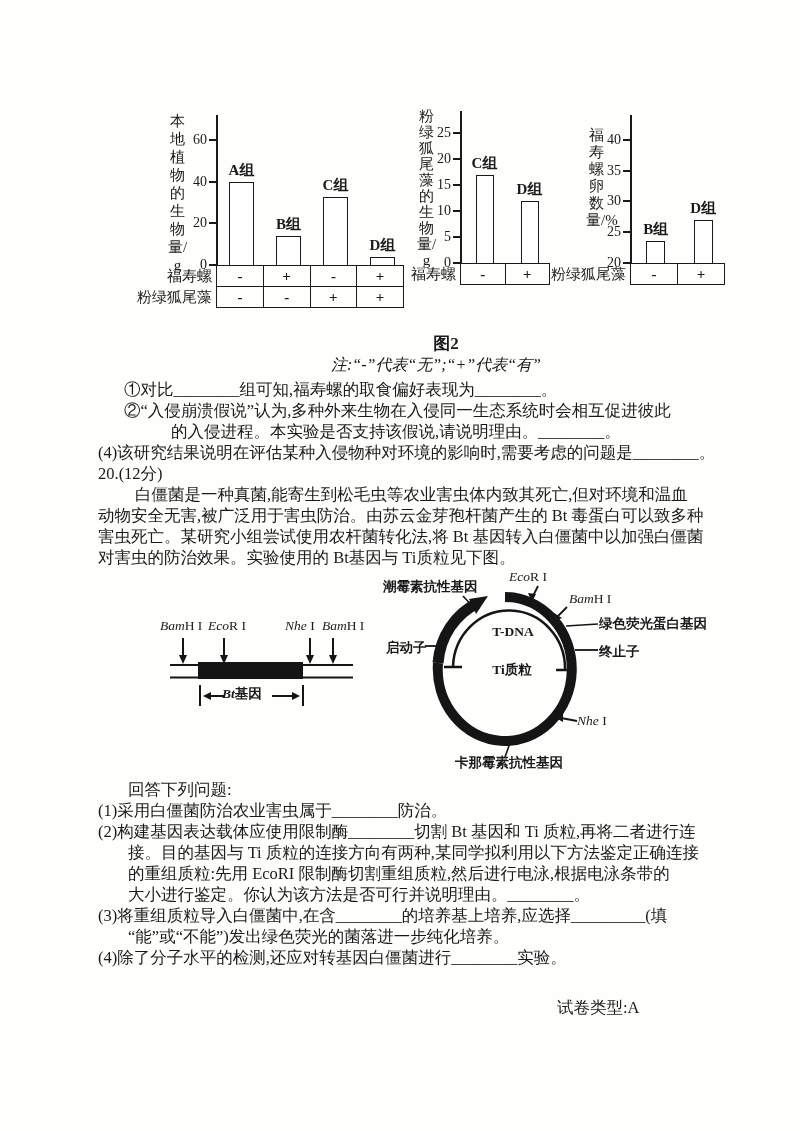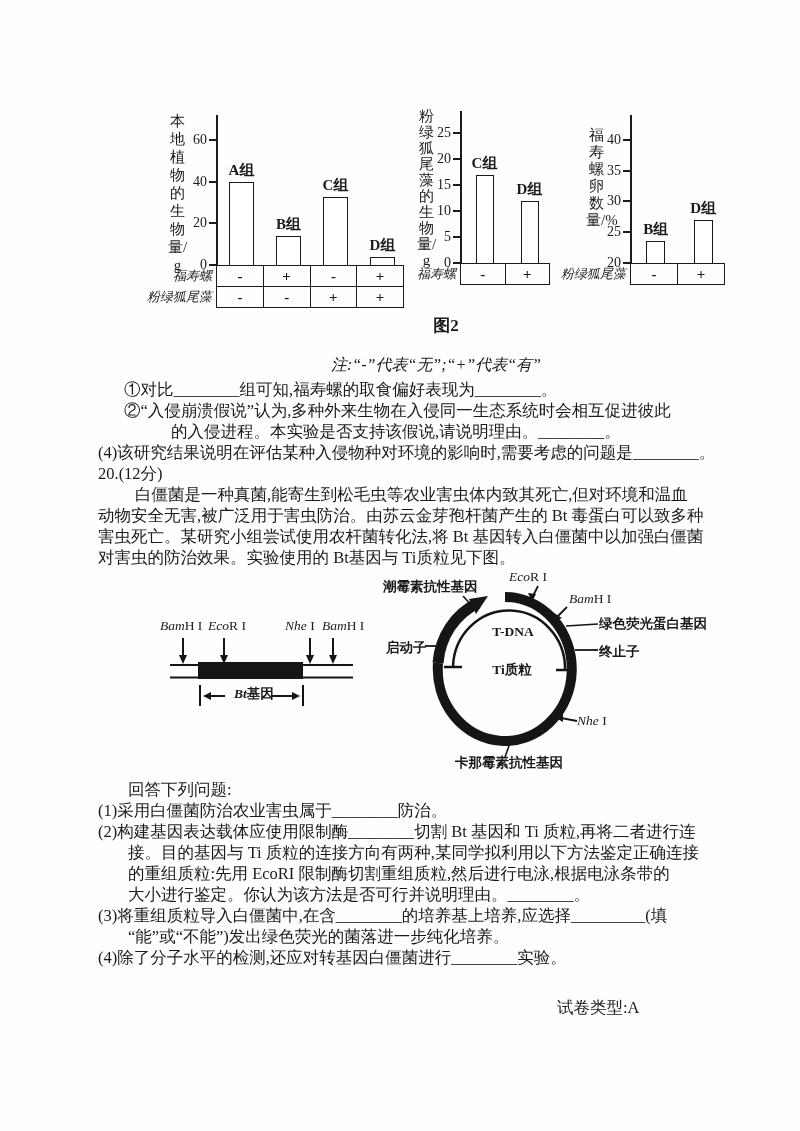--- a/index.html
+++ b/index.html
@@ -12,22 +12,22 @@
   .bar{position:absolute;bottom:0;background:#fff;border:1.5px solid #1a1a1a;border-bottom:none;box-sizing:border-box;}
   .barlabel{position:absolute;width:56px;margin-left:-28px;text-align:center;font-size:15px;font-weight:600;}
   .tickmark{position:absolute;left:-9px;width:8px;height:2px;background:#1a1a1a;}
   .ticklabel{position:absolute;right:calc(100% + 11px);font-size:14px;line-height:16px;}
   .ylabel{position:absolute;width:21px;font-size:15px;word-break:break-all;text-align:center;}
   .sign-table{border:1.6px solid #1a1a1a;}
   .srow{display:flex;height:20px;position:relative;}
   .srow + .srow{border-top:1.6px solid #1a1a1a;}
   .scell{flex:1;text-align:center;font-weight:bold;font-size:15px;line-height:20px;}
   .scell + .scell{border-left:1.6px solid #1a1a1a;}
-  .srowlabel{position:absolute;right:calc(100% + 5px);font-size:13px;line-height:20px;white-space:nowrap;font-style:italic;}
-  .fig-caption{position:absolute;left:400px;top:314px;width:92px;text-align:center;font-weight:bold;font-size:17px;}
+  .srowlabel{position:absolute;right:calc(100% + 5px);font-size:15px;line-height:20px;white-space:nowrap;}
+  .fig-caption{position:absolute;left:400px;top:332px;width:92px;text-align:center;font-weight:bold;font-size:17px;}
   .fig-note{position:absolute;left:250px;top:355px;width:372px;text-align:center;font-style:italic;font-size:16px;}
 
   
   .tblock{position:absolute;left:98px;width:620px;font-size:16.5px;line-height:21px;}
   .tline{white-space:nowrap;}
   .ind-sub{padding-left:26px;}
   .ind-cont2{padding-left:73px;}
   .ind-first{padding-left:37px;}
   .ind-cont{padding-left:30px;}
 
@@ -177,21 +177,21 @@
       <line x1="58" y1="96" x2="75" y2="96" stroke-width="2"></line>
         <polygon points="53,96 61,92 61,100"></polygon>
       <line x1="122" y1="96" x2="144" y2="96" stroke-width="2"></line>
         <polygon points="150,96 142,92 142,100"></polygon>
     </g>
   </svg>
   <div class="dlabel" style="left:160px;top:618px;"><i>Bam</i><span>H I</span></div>
   <div class="dlabel" style="left:208px;top:618px;"><i>Eco</i><span>R I</span></div>
   <div class="dlabel" style="left:285px;top:618px;"><i>Nhe</i><span> I</span></div>
   <div class="dlabel" style="left:322px;top:618px;"><i>Bam</i><span>H I</span></div>
-  <div class="dlabel cjk" style="left:234px;top:686px;"><i>Bt</i><span>基因</span></div>
+  <div class="dlabel cjk" style="left:222px;top:686px;"><i>Bt</i><span>基因</span></div>
 
   <svg class="diag-svg" style="left:370px;top:560px;" width="345" height="235" viewBox="0 0 345 235">
     <path d="M 135 37 A 67 72 0 1 1 68 103" fill="none" stroke-width="10"></path>
     <path d="M 68 103 A 67 72 0 0 1 108 43" fill="none" stroke-width="11"></path>
     <polygon points="118,36 106,54 99,39"></polygon>
     <path d="M 83 107 A 56 58 0 0 1 195 110" fill="none" stroke-width="2.5"></path>
     <line x1="74" y1="107" x2="92" y2="107" stroke-width="2.5"></line>
     <line x1="186" y1="110" x2="204" y2="110" stroke-width="2.5"></line>
     <line x1="93" y1="36" x2="104" y2="48" stroke-width="1.6"></line>
     <g>

